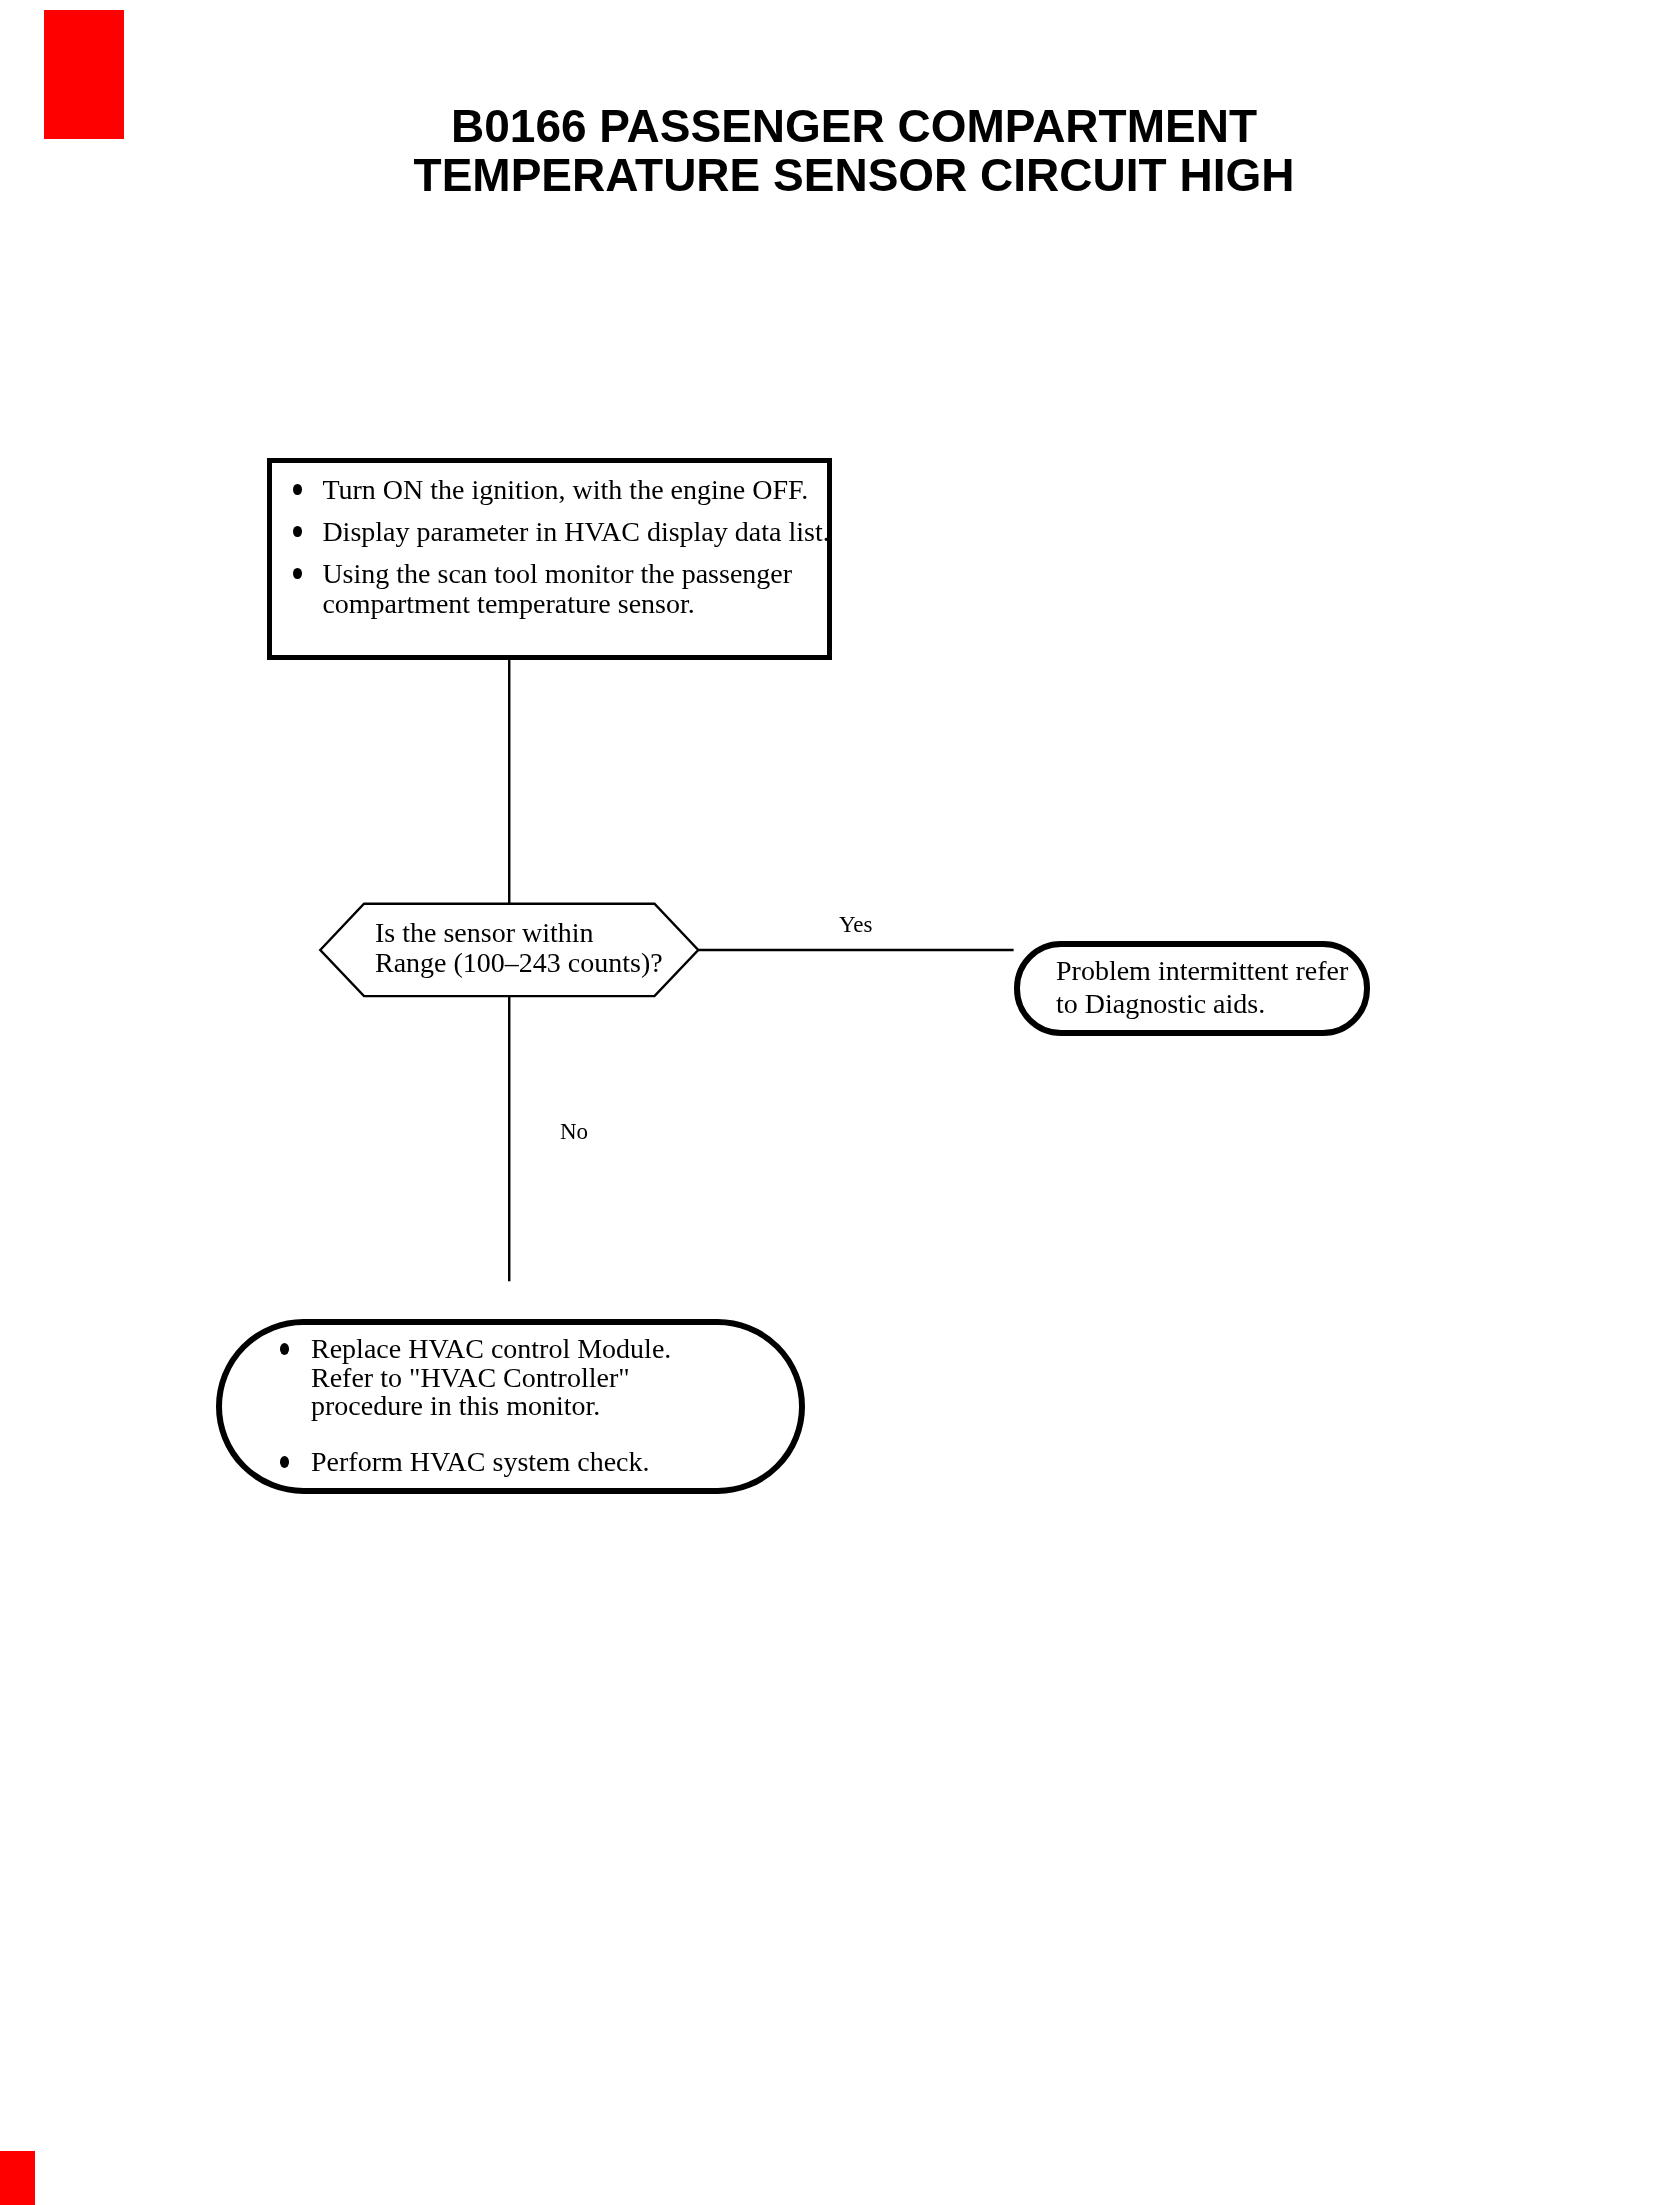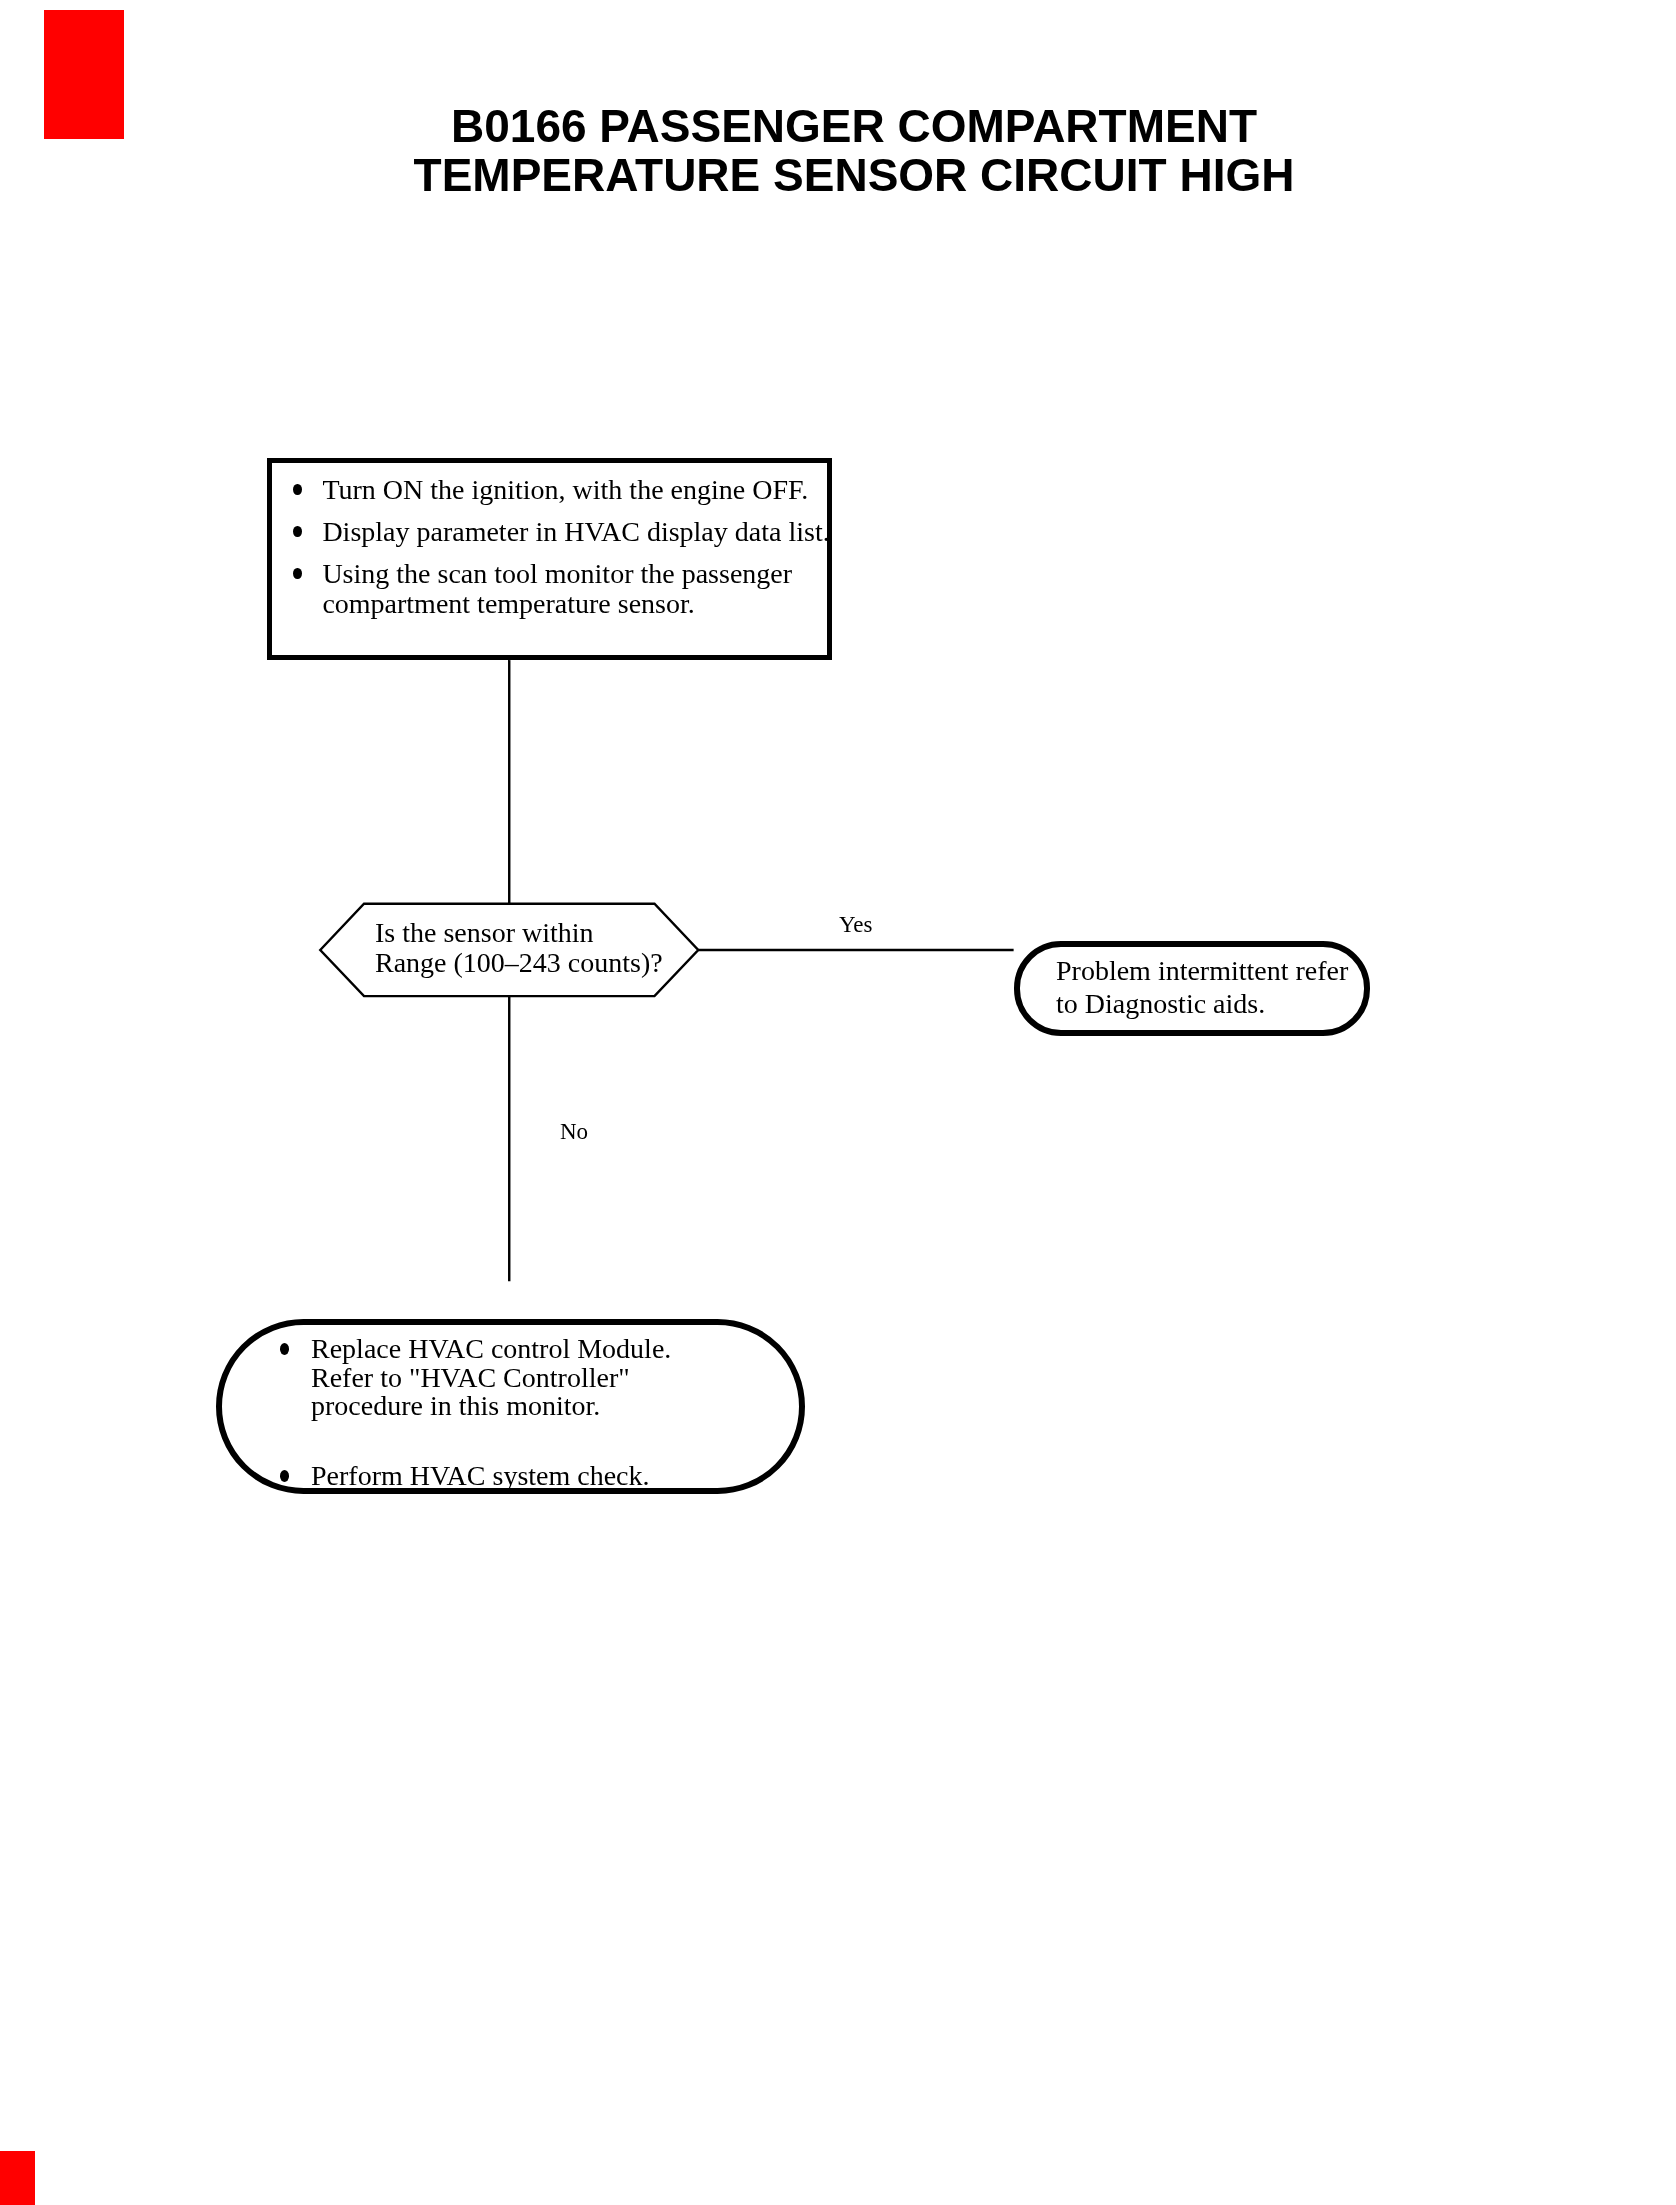--- a/index.html
+++ b/index.html
@@ -98,21 +98,21 @@
     font-size:28px;line-height:33px;
   }
   .stadium.right div{white-space:nowrap;}
 
   
   .stadium.bottom{
     left:216px;top:1281px;width:589px;height:175px;
     border:6.7px solid var(--ink);
     border-radius:89px;
     padding:10.3px 12px 0 58px;
-    display:flex;flex-direction:column;gap:41px;
+    display:flex;flex-direction:column;gap:27px;
   }
   .stadium.bottom .item .txt{margin-left:22px;font-size:28px;line-height:28.6px;}
   .stadium.bottom .dot{margin-top:8px;}
 </style>
 </head>
 <body>
 
 <div class="page">
 
   <div class="red-mark tl"></div>

